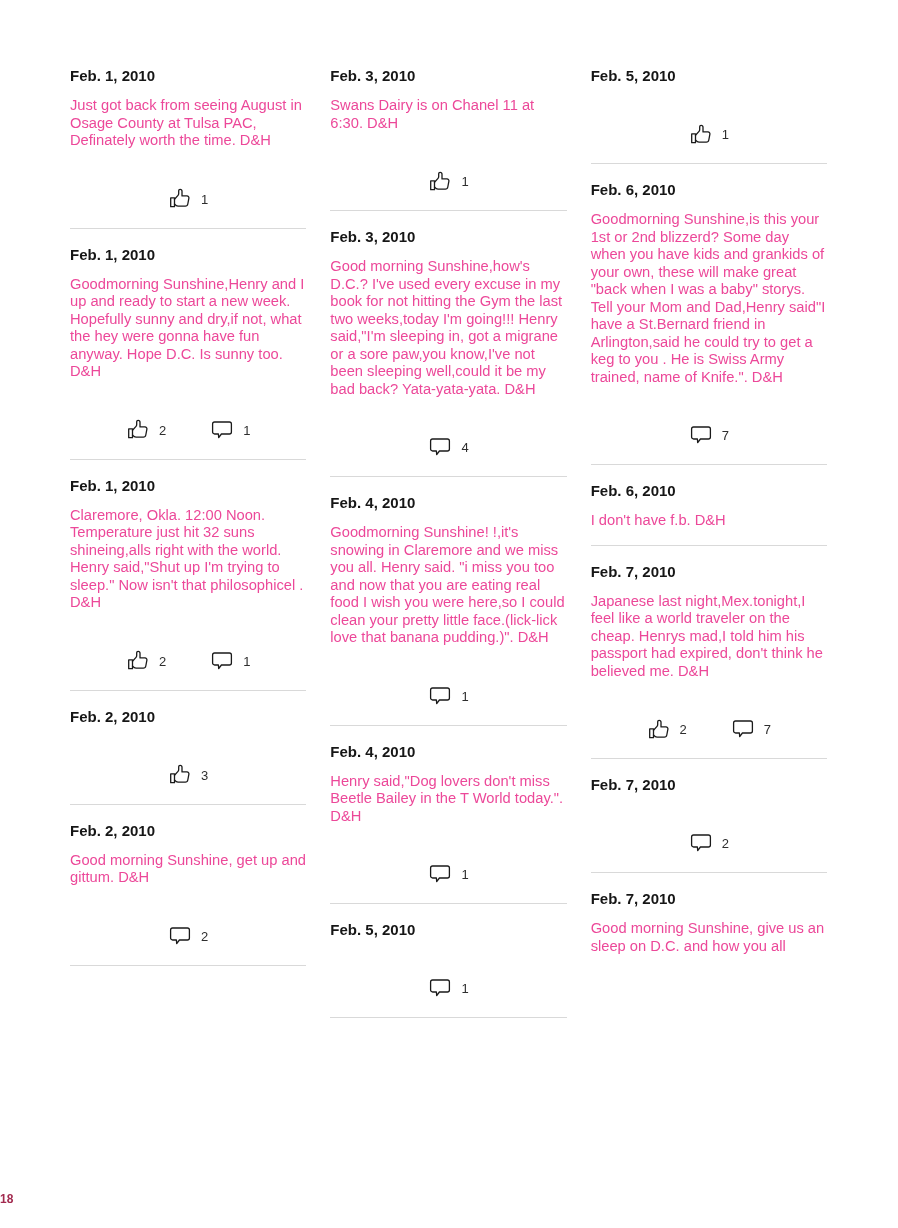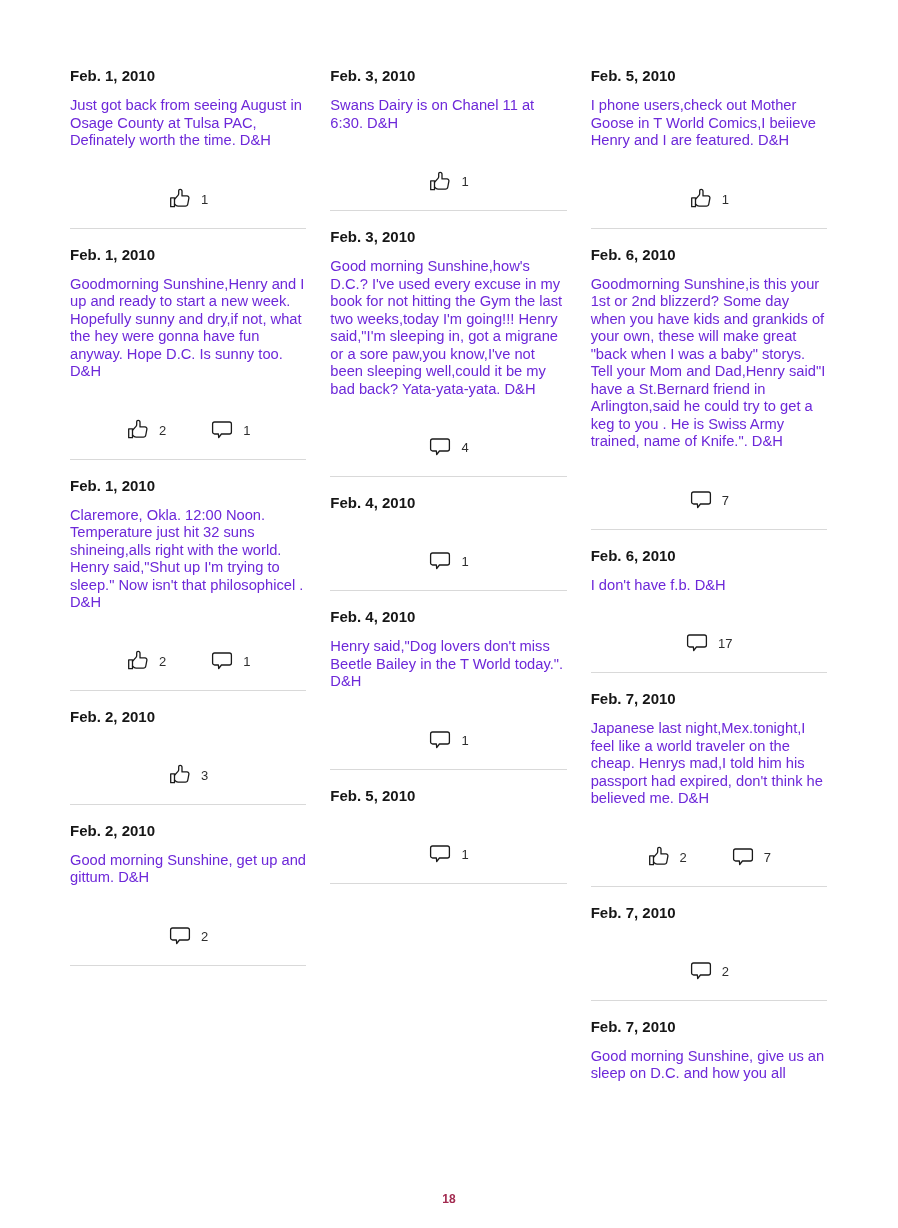--- a/index.html
+++ b/index.html
@@ -32,39 +32,39 @@
     margin: 0 0 12px 0;
     font-size: 15px;
     line-height: 19px;
     font-weight: 700;
     color: #161616;
   }
   .text {
     margin: 0;
     font-size: 14.7px;
     line-height: 17.5px;
-    color: #6d28d9;
+    color: #ec4899;
   }
   .stats {
     display: flex;
     justify-content: center;
     align-items: center;
     gap: 44px;
     margin-top: 36px;
     min-height: 27px;
   }
   .stat { display: flex; align-items: center; gap: 9px; }
   .icon { display: block; width: 24px; height: 24px; }
   .icon.c { width: 24px; height: 23px; }
   .count { font-size: 13px; color: #2e2e2e; line-height: 1; }
   .footer {
     position: absolute;
     left: 0; right: 0;
     bottom: 21px;
-    text-align: center;
+    text-align: left;
   }
   .pagenum {
     font-size: 12px;
     font-weight: 700;
     color: #a22a4f;
   }
   .symdefs { position: absolute; width: 0; height: 0; overflow: hidden; }
 </style>
 </head>
 <body>
@@ -184,20 +184,21 @@
             <svg class="icon c">
                 <use href="#sym-comment"></use>
               </svg>
             <span class="count">4</span>
           </span>
         </div>
       </article>
 
       <article class="post">
         <h3 class="date">Feb. 4, 2010</h3>
+        <p class="text">Goodmorning Sunshine! !,it's snowing in Claremore and we miss you all. Henry said. "i miss you too and now that you are eating real food I wish you were here,so I could clean your pretty little face.(lick-lick love that banana pudding.)". D&amp;H</p>
         <div class="stats">
           <span class="stat">
             <svg class="icon c">
                 <use href="#sym-comment"></use>
               </svg>
             <span class="count">1</span>
           </span>
         </div>
       </article>
 
@@ -223,21 +224,20 @@
               </svg>
             <span class="count">1</span>
           </span>
         </div>
       </article>
     </div>
 
     <div class="col">
       <article class="post">
         <h3 class="date">Feb. 5, 2010</h3>
-        <p class="text">I phone users,check out Mother Goose in T World Comics,I beiieve Henry and I are featured. D&amp;H</p>
         <div class="stats">
           <span class="stat">
             <svg class="icon">
                 <use href="#sym-like"></use>
               </svg>
             <span class="count">1</span>
           </span>
         </div>
       </article>
 
@@ -250,28 +250,20 @@
                 <use href="#sym-comment"></use>
               </svg>
             <span class="count">7</span>
           </span>
         </div>
       </article>
 
       <article class="post">
         <h3 class="date">Feb. 6, 2010</h3>
         <p class="text">I don't have f.b. D&amp;H</p>
-        <div class="stats">
-          <span class="stat">
-            <svg class="icon c">
-                <use href="#sym-comment"></use>
-              </svg>
-            <span class="count">17</span>
-          </span>
-        </div>
       </article>
 
       <article class="post">
         <h3 class="date">Feb. 7, 2010</h3>
         <p class="text">Japanese last night,Mex.tonight,I feel like a world traveler on the cheap. Henrys mad,I told him his passport had expired, don't think he believed me. D&amp;H</p>
         <div class="stats">
           <span class="stat">
             <svg class="icon">
                 <use href="#sym-like"></use>
               </svg>

